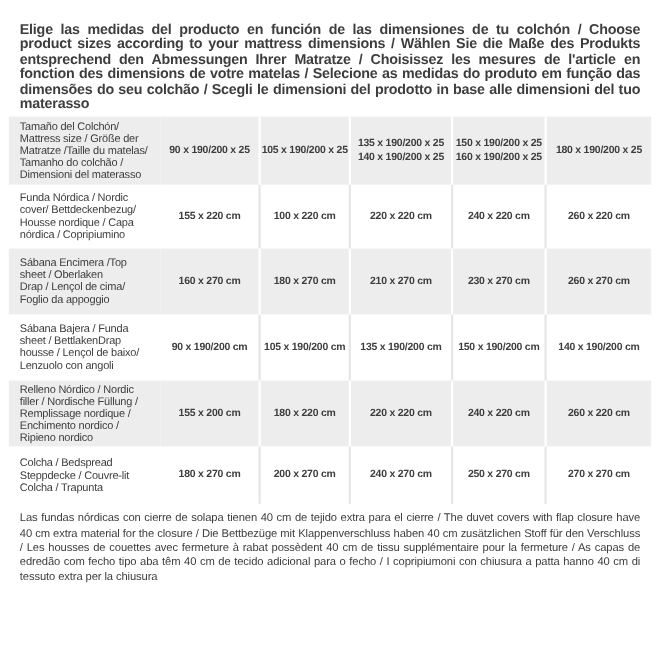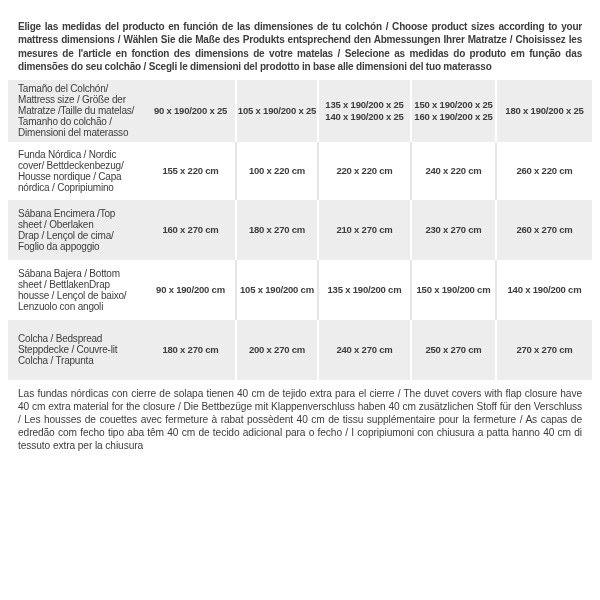--- a/index.html
+++ b/index.html
@@ -3,21 +3,21 @@
 <meta charset="utf-8">
 <style>
   html,body{margin:0;padding:0;}
   body{
     width:600px;height:600px;background:#ffffff;
     font-family:"Liberation Sans", sans-serif;
     color:#3d3d3d;overflow:hidden;
   }
   .intro{
     margin:20px 18px 0 18px;
-    font-size:10px;font-weight:700;line-height:13.4px;
+    font-size:13px;font-weight:700;line-height:13.4px;
     letter-spacing:-0.2px;text-align:justify;
   }
   table.size-table{
     border-collapse:collapse;table-layout:fixed;
     width:584px;margin:6px 8px 0 8px;
   }
   td{vertical-align:middle;white-space:pre-line;padding:0;}
   td.lbl{
     padding-left:10px;font-size:10px;font-weight:400;
     line-height:11px;letter-spacing:-0.2px;
@@ -91,29 +91,41 @@
 sheet / Oberlaken
 Drap / Lençol de cima/
 Foglio da appoggio</td>
         <td class="val">160 x 270 cm</td>
         <td class="val">180 x 270 cm</td>
         <td class="val">210 x 270 cm</td>
         <td class="val">230 x 270 cm</td>
         <td class="val">260 x 270 cm</td>
       </tr>
       <tr>
-        <td class="lbl">Sábana Bajera / Bottom
+        <td class="lbl">Sábana Bajera / Funda
 sheet / BettlakenDrap
 housse / Lençol de baixo/
 Lenzuolo con angoli</td>
         <td class="val">90 x 190/200 cm</td>
         <td class="val">105 x 190/200 cm</td>
         <td class="val">135 x 190/200 cm</td>
         <td class="val">150 x 190/200 cm</td>
         <td class="val">140 x 190/200 cm</td>
+      </tr>
+      <tr>
+        <td class="lbl">Relleno Nórdico / Nordic
+filler / Nordische Füllung /
+Remplissage nordique /
+Enchimento nordico /
+Ripieno nordico</td>
+        <td class="val">155 x 200 cm</td>
+        <td class="val">180 x 220 cm</td>
+        <td class="val">220 x 220 cm</td>
+        <td class="val">240 x 220 cm</td>
+        <td class="val">260 x 220 cm</td>
       </tr>
       <tr>
         <td class="lbl">Colcha / Bedspread
 Steppdecke / Couvre-lit
 Colcha / Trapunta</td>
         <td class="val">180 x 270 cm</td>
         <td class="val">200 x 270 cm</td>
         <td class="val">240 x 270 cm</td>
         <td class="val">250 x 270 cm</td>
         <td class="val">270 x 270 cm</td>

